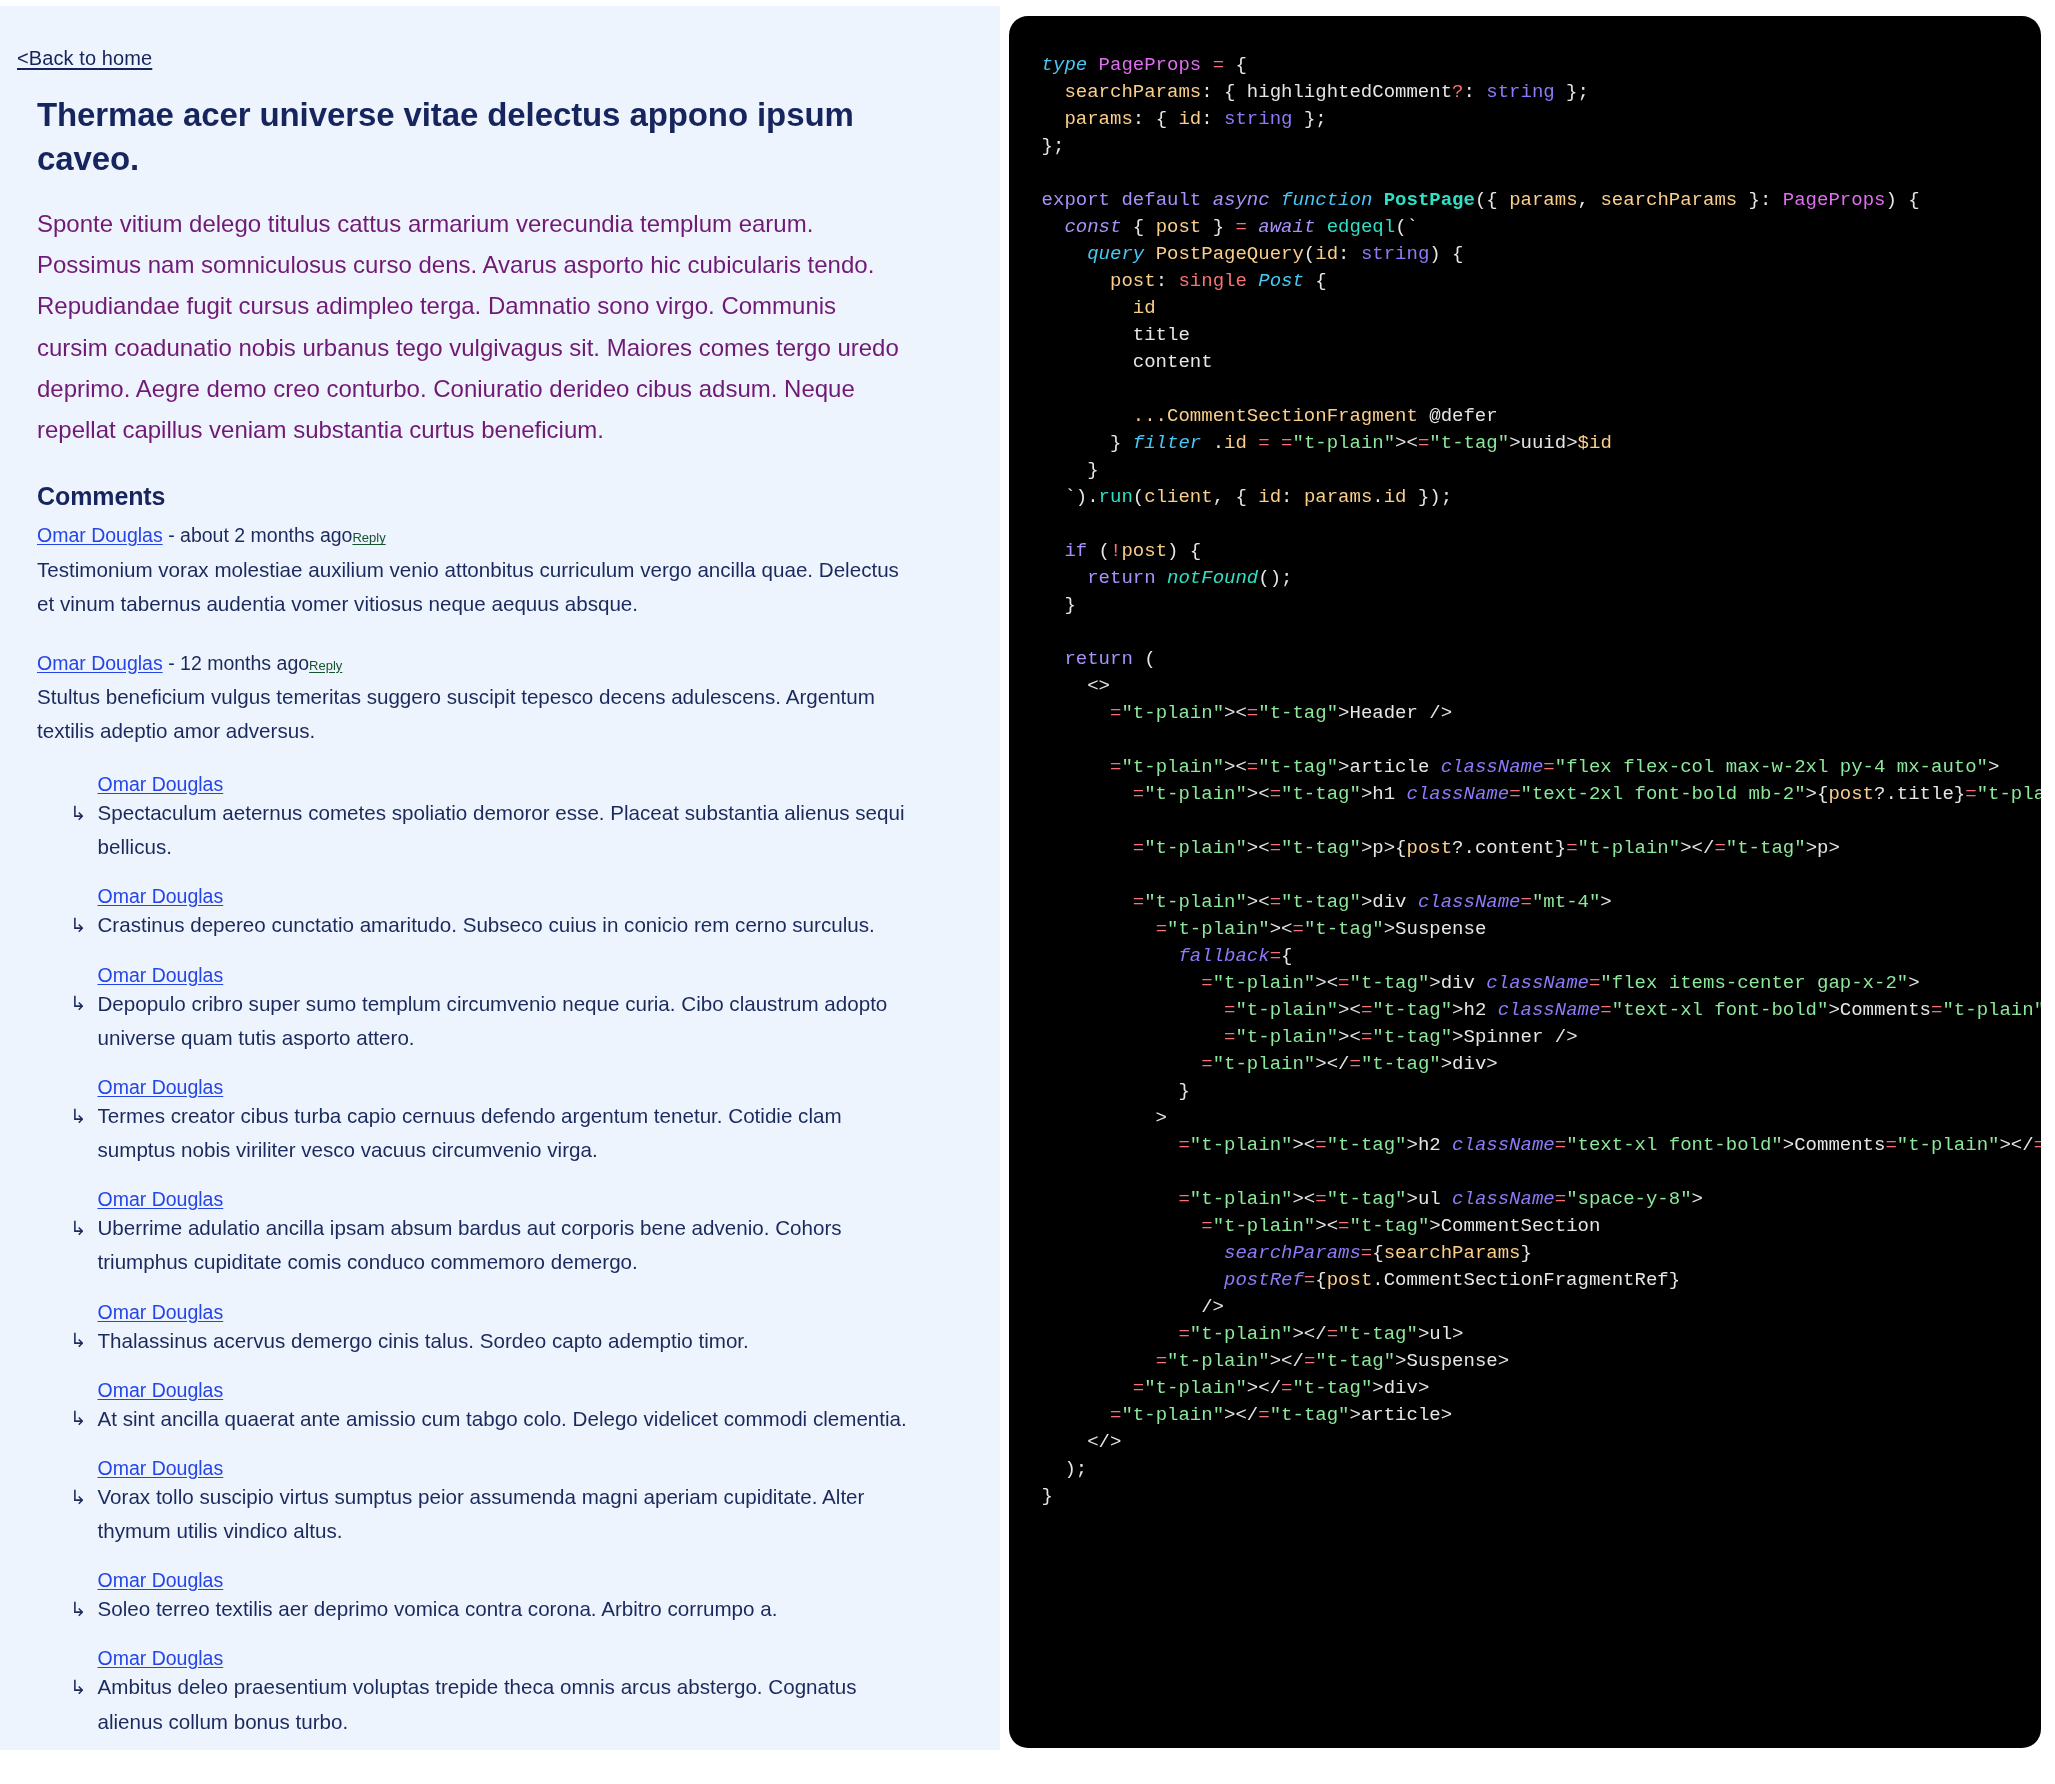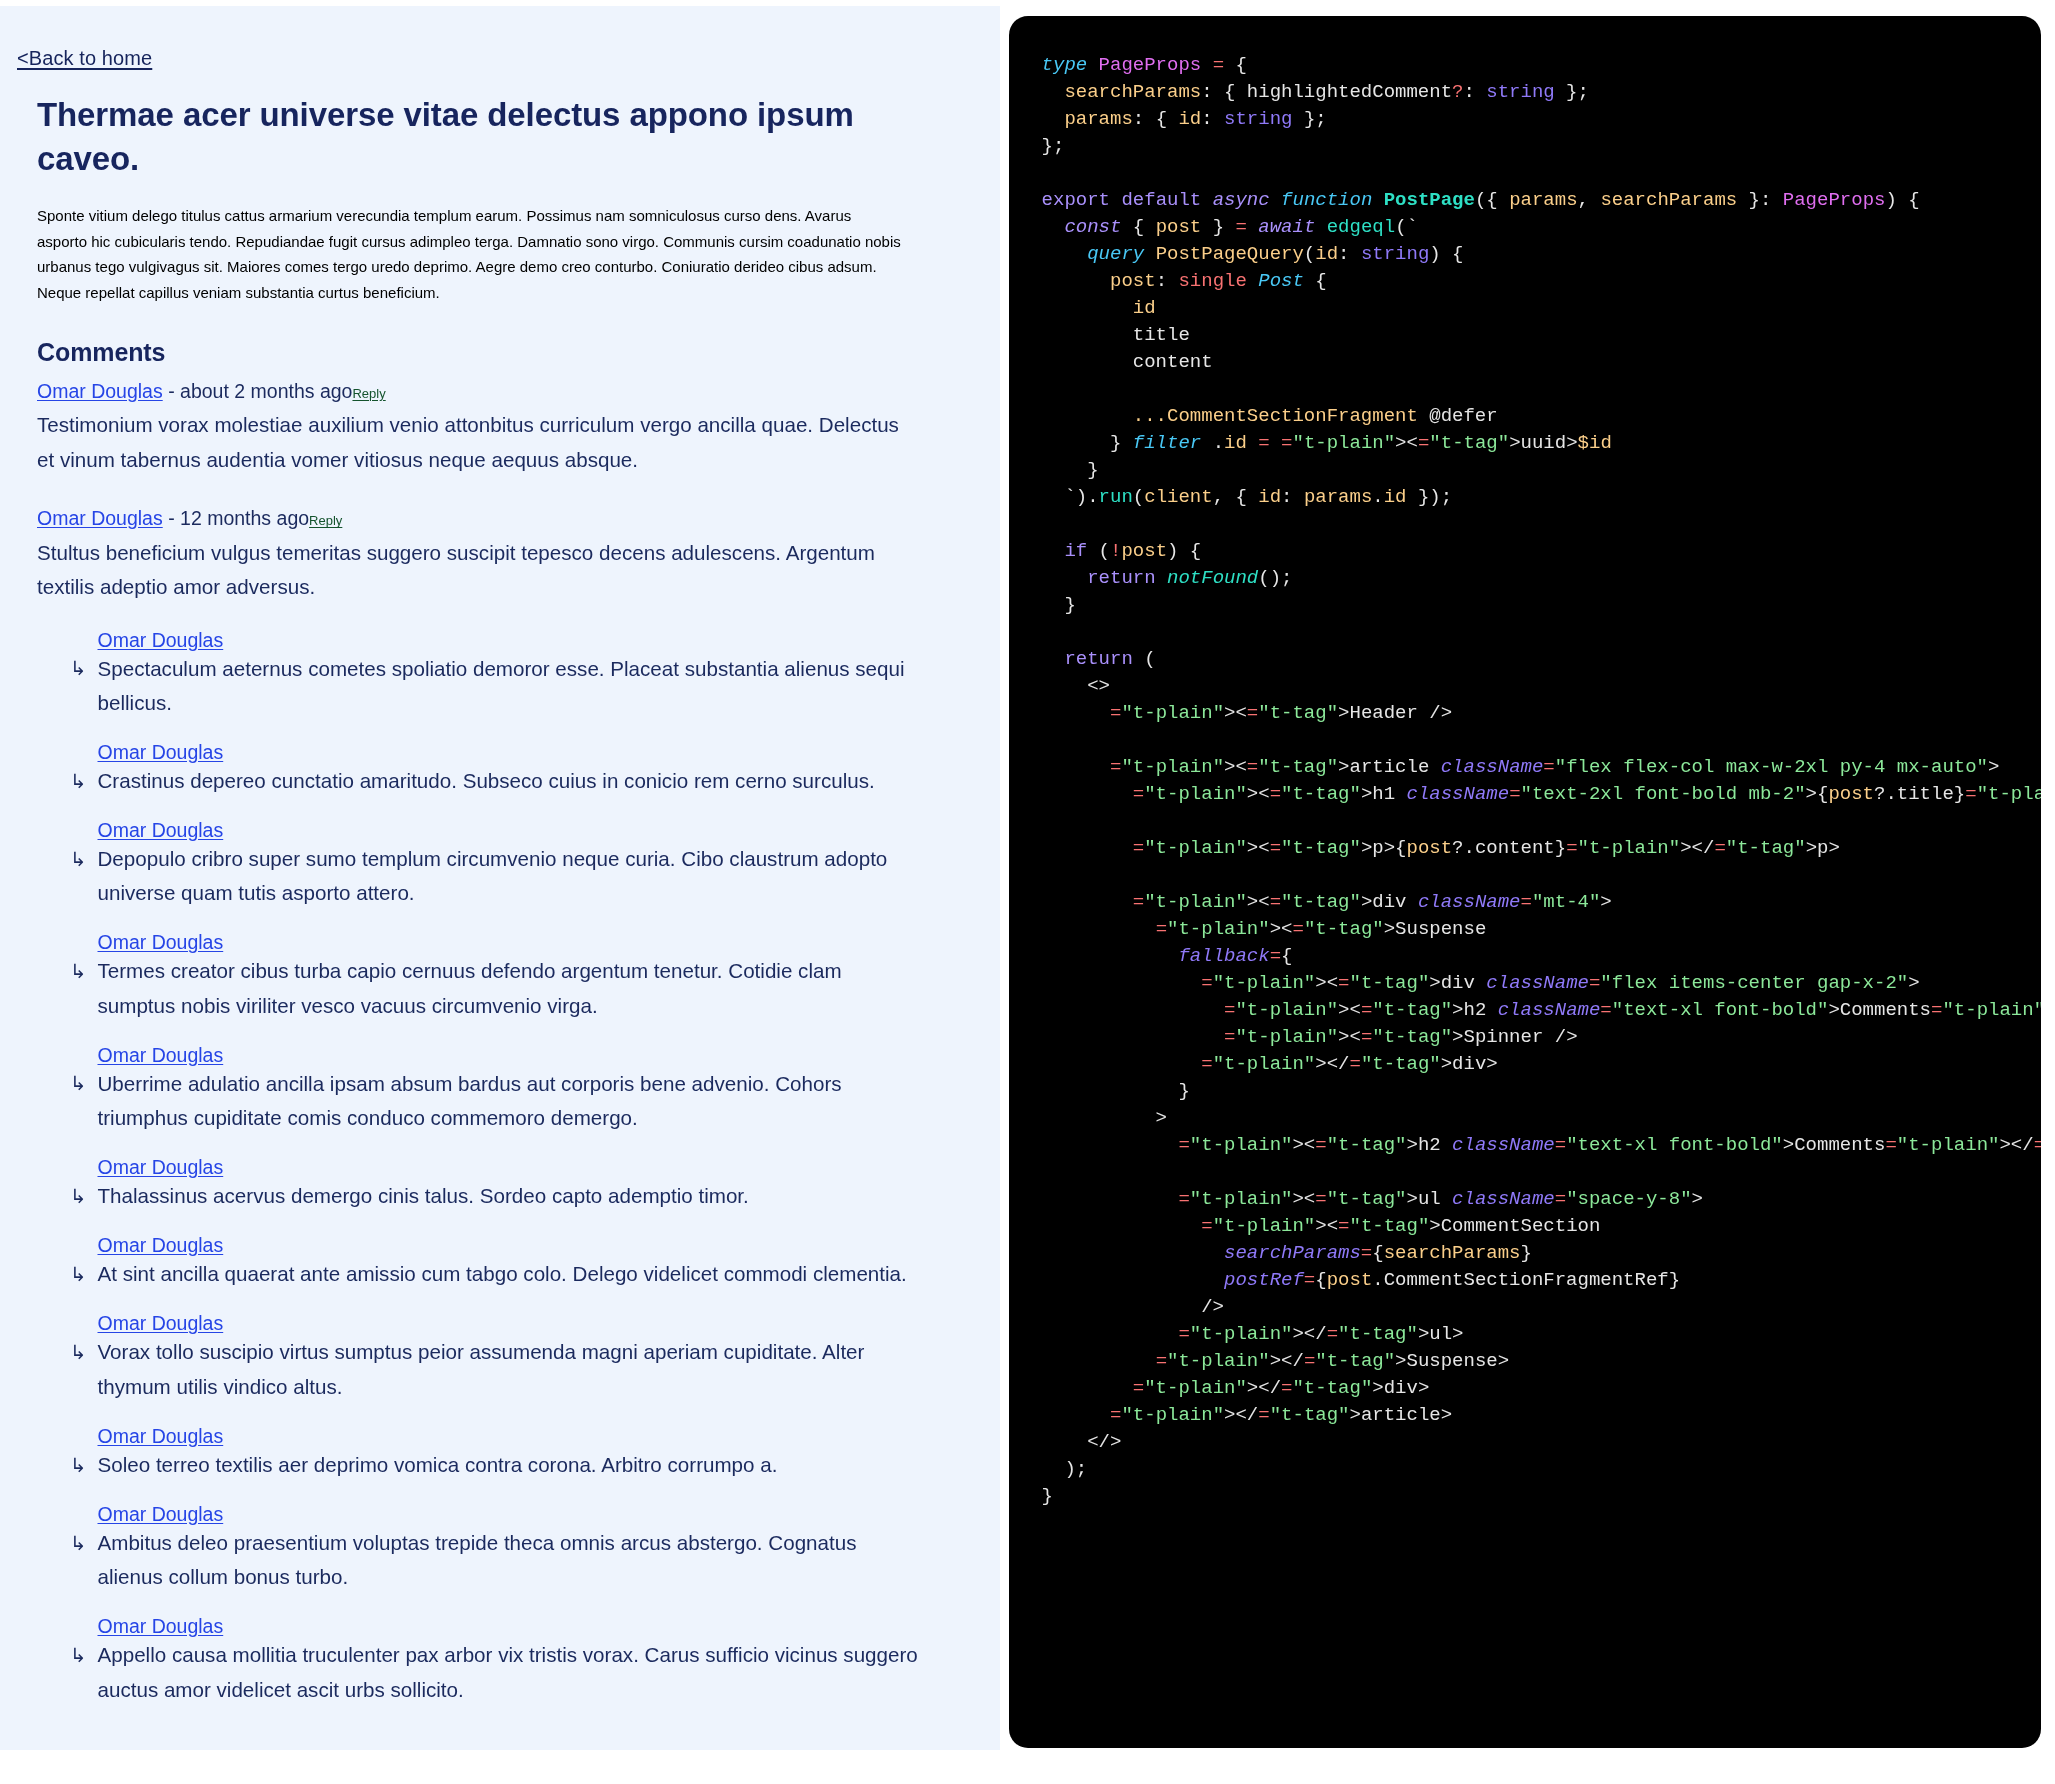--- a/index.html
+++ b/index.html
@@ -51,23 +51,23 @@
     font-size: 33px;
     line-height: 1.33;
     font-weight: bold;
     color: #17255e;
     letter-spacing: -0.1px;
     max-width: 853px;
   }
 
   .post-body {
     margin: 22px 0 16px 0;
-    font-size: 15px;
+    font-size: 24px;
     line-height: 1.72;
-    color: #000000;
+    color: #701a75;
     max-width: 867px;
   }
 
   .comments-heading {
     margin: 32px 0 0 0;
     font-size: 25px;
     font-weight: bold;
     color: #17255e;
     letter-spacing: -0.1px;
   }

